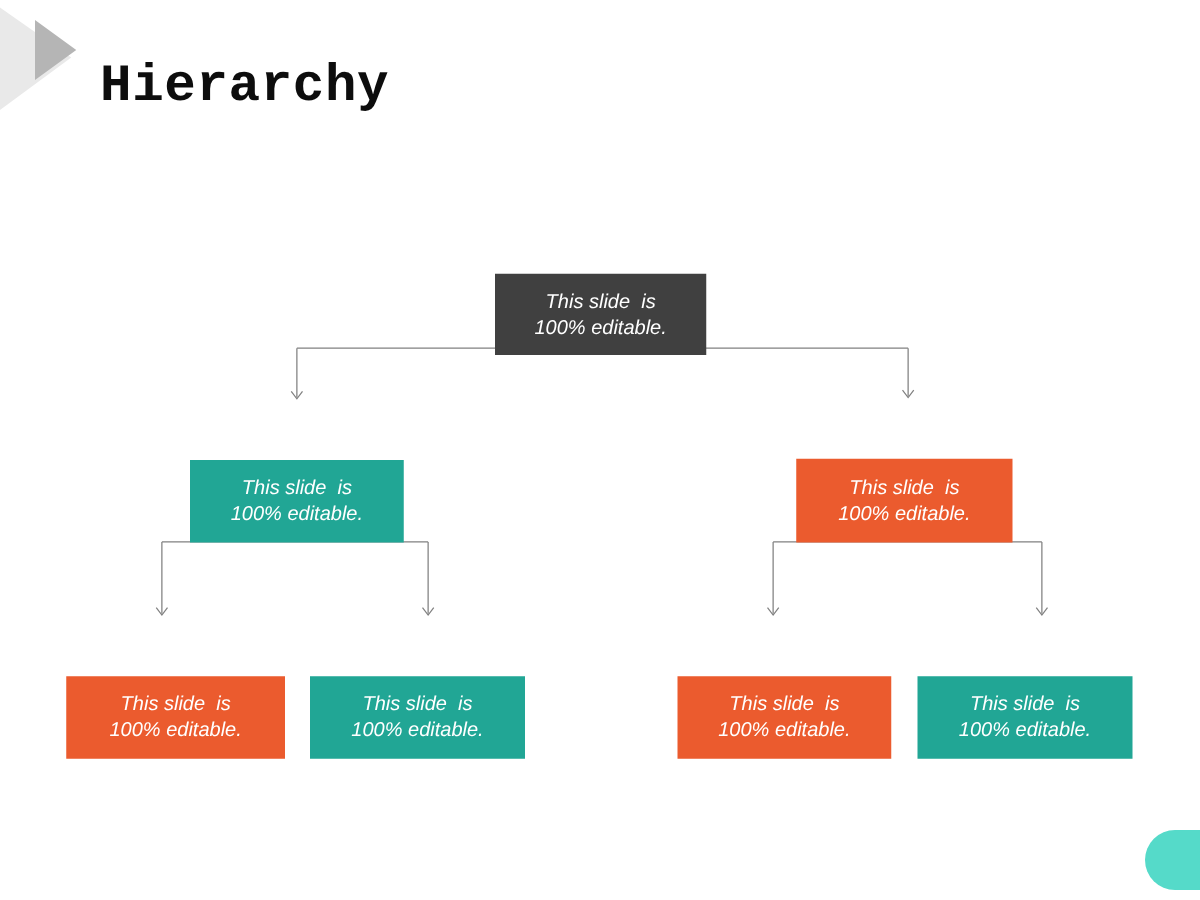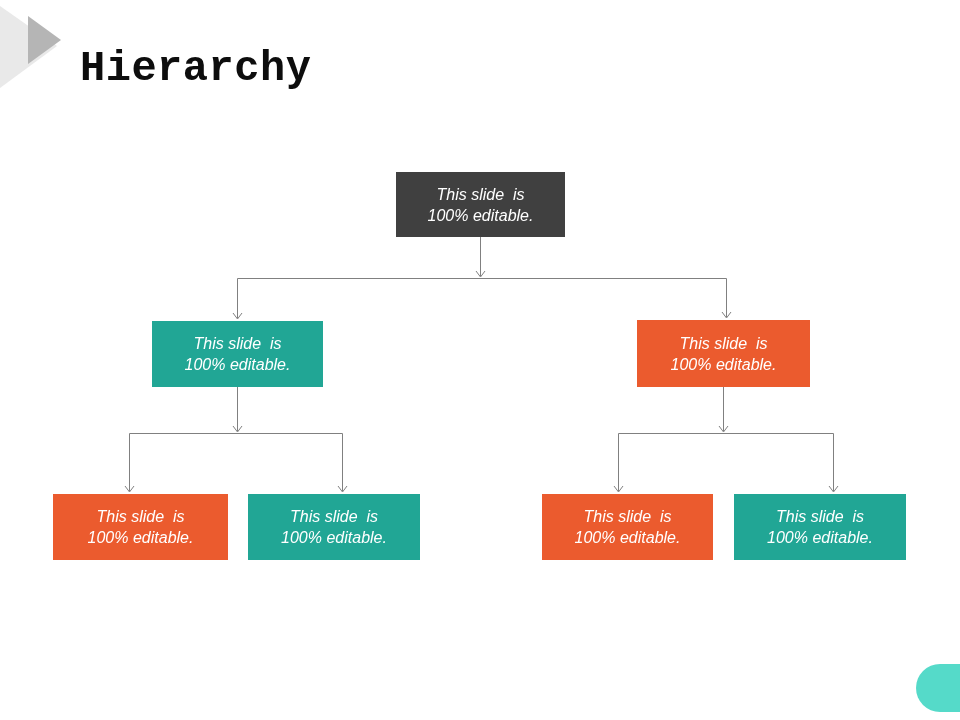--- a/index.html
+++ b/index.html
@@ -32,20 +32,21 @@
     position:absolute;
     display:flex;
     flex-direction:column;
     align-items:center;
     justify-content:center;
     text-align:center;
     color:#ffffff;
     font-style:italic;
     font-size:16px;
     line-height:21px;
+    margin-top:47px;
   }
   .node .line{white-space:pre;display:block;}
   .node-root{left:396px;top:172px;width:169px;height:65px;background:#404040;}
   .node-l2-left{left:152px;top:321px;width:171px;height:66px;background:#21A695;}
   .node-l2-right{left:637px;top:320px;width:173px;height:67px;background:#EB5B2E;}
   .node-l3-1{left:53px;top:494px;width:175px;height:66px;background:#EB5B2E;}
   .node-l3-2{left:248px;top:494px;width:172px;height:66px;background:#21A695;}
   .node-l3-3{left:542px;top:494px;width:171px;height:66px;background:#EB5B2E;}
   .node-l3-4{left:734px;top:494px;width:172px;height:66px;background:#21A695;}
   .corner-pill{

